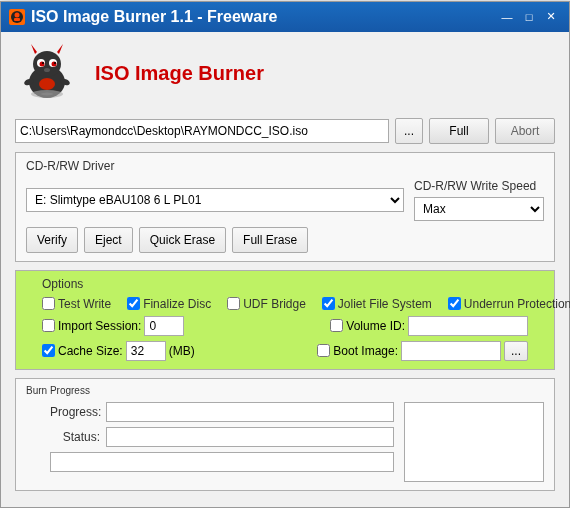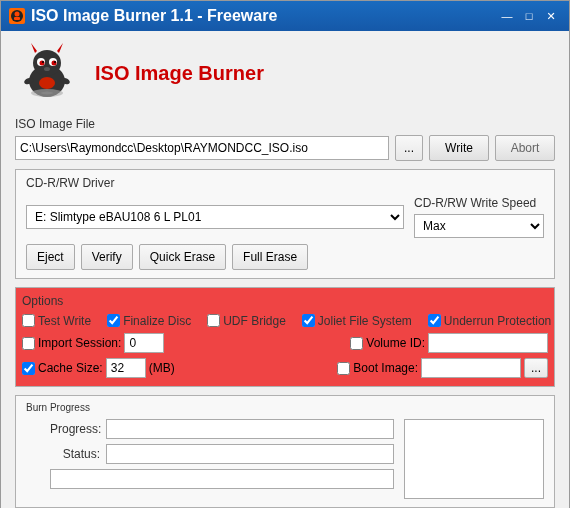--- a/index.html
+++ b/index.html
@@ -159,23 +159,23 @@
       font-size: 12px;
       width: 100%;
       outline: none;
     }
     .eject-row {
       display: flex;
       gap: 6px;
     }
     .options-area {
       border: 1px solid #b0b0b0;
-      padding: 6px 6px 8px;
+      padding: 6px 26px 8px;
       margin-bottom: 8px;
-      background: #ef4444;
+      background: #bef264;
     }
     .options-title {
       font-size: 12px;
       color: #333;
       margin-bottom: 6px;
     }
     .options-grid {
       display: flex;
       flex-direction: column;
       gap: 5px;
@@ -319,25 +319,24 @@
           <ellipse cx="14" cy="40" rx="5" ry="3" fill="#333" transform="rotate(-20,14,40)"></ellipse>
           <ellipse cx="50" cy="40" rx="5" ry="3" fill="#333" transform="rotate(20,50,40)"></ellipse>
 
           <ellipse cx="32" cy="42" rx="8" ry="6" fill="#cc2200"></ellipse>
         </svg>
       </div>
       <div class="app-title">ISO Image Burner</div>
     </div>
 
     <div>
-      <div class="section-label">ISO Image File</div>
       <div class="row">
         <input type="text" class="iso-path-input" value="C:\Users\Raymondcc\Desktop\RAYMONDCC_ISO.iso" style="">
         <button class="btn btn-browse">...</button>
-        <button class="btn btn-burn">Write</button>
+        <button class="btn btn-burn">Full</button>
         <button class="btn btn-abort">Abort</button>
       </div>
     </div>
 
     <div class="group-box">
       <div class="group-title">CD-R/RW Driver</div>
       <div class="driver-row">
         <div class="driver-col">
           <select>
             <option>E: Slimtype eBAU108 6 L  PL01</option>
@@ -350,22 +349,22 @@
             <option>4x</option>
             <option>8x</option>
             <option>16x</option>
             <option>24x</option>
             <option>32x</option>
             <option>48x</option>
           </select>
         </div>
       </div>
       <div class="eject-row">
+        <button class="btn">Verify</button>
         <button class="btn">Eject</button>
-        <button class="btn">Verify</button>
         <button class="btn">Quick Erase</button>
         <button class="btn">Full Erase</button>
       </div>
     </div>
 
     <div class="options-area">
       <div class="options-title">Options</div>
       <div class="options-grid">
 
         <div class="options-row">

